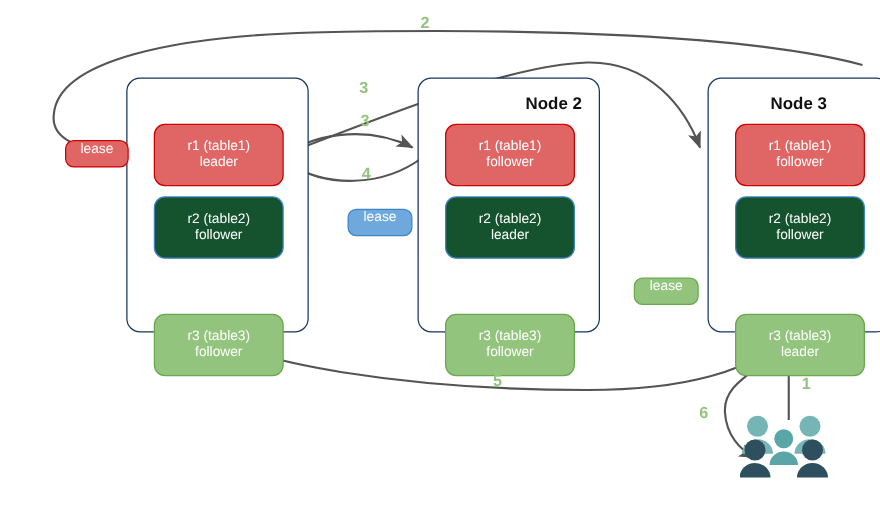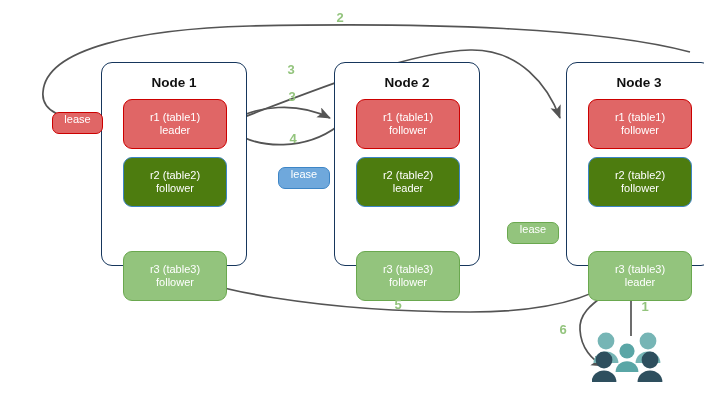--- a/index.html
+++ b/index.html
@@ -11,21 +11,21 @@
   .node-box{position:absolute;box-sizing:border-box;background:#ffffff;
             border:1.6px solid #16365c;border-radius:11px;}
   .node-title{position:absolute;width:100%;text-align:center;
               font-size:13.5px;font-weight:bold;color:#111111;}
   .replica{position:absolute;box-sizing:border-box;border-radius:9px;
            display:flex;flex-direction:column;align-items:center;
            justify-content:center;color:#ffffff;font-size:11px;line-height:13.5px;
            text-align:center;}
   .replica .ln{display:block;}
   .r-red{background:#e06666;border:1.5px solid #cc0000;}
-  .r-blue{background:#4d7c0f;border:1.5px solid #3d85c6;}
+  .r-blue{background:#14532d;border:1.5px solid #3d85c6;}
   .r-green{background:#93c47d;border:1.5px solid #6aa84f;margin-top:36px;}
 
   .lease{position:absolute;box-sizing:border-box;border-radius:7px;
          display:flex;align-items:flex-start;justify-content:center;
          color:#ffffff;font-size:11px;}
   .lease.l-red{background:#e06666;border:1.5px solid #cc0000;}
   .lease.l-blue{background:#6fa8dc;border:1.5px solid #3d85c6;}
   .lease.l-green{background:#93c47d;border:1.5px solid #6aa84f;}
 
   .step{position:absolute;color:#93c47d;font-size:13px;font-weight:bold;
@@ -53,39 +53,38 @@
     <path d="M 338,126 C 306,150 260,150 232,131" fill="none" stroke="#545454" stroke-width="1.7" marker-end="url(#ah)"></path>
 
     <path d="M 172,264 C 186,290 330,312 470,312 C 550,312 600,296 626,272" fill="none" stroke="#545454" stroke-width="1.7" marker-end="url(#ah)"></path>
 
     <path d="M 631,336 L 631,272" fill="none" stroke="#545454" stroke-width="1.7" marker-end="url(#ah)"></path>
 
     <path d="M 627,274 C 612,296 578,304 580,330 C 581,348 592,360 604,366" fill="none" stroke="#545454" stroke-width="1.7" marker-end="url(#ah)"></path>
   </svg>
 
   <div class="node-box" style="left:101px;top:62px;width:146px;height:204px;">
-    <div class="node-title" style="top:12px;">Node 1</div>
 
     <div class="replica r-red" style="left:21px;top:36px;width:104px;height:50px;">
       <span class="ln">r1 (table1)</span>
       <span class="ln">leader</span>
     </div>
 
     <div class="replica r-blue" style="left:21px;top:94px;width:104px;height:50px;">
       <span class="ln">r2 (table2)</span>
       <span class="ln">follower</span>
     </div>
 
     <div class="replica r-green" style="left:21px;top:152px;width:104px;height:50px;">
       <span class="ln">r3 (table3)</span>
       <span class="ln">follower</span>
     </div>
   </div>
 
-  <div class="node-box" style="left:334px;top:62px;width:146px;height:204px;">
+  <div class="node-box" style="left:334px;top:62px;width:146px;height:204px;padding-left:36px;">
     <div class="node-title" style="top:12px;">Node 2</div>
 
     <div class="replica r-red" style="left:21px;top:36px;width:104px;height:50px;">
       <span class="ln">r1 (table1)</span>
       <span class="ln">follower</span>
     </div>
 
     <div class="replica r-blue" style="left:21px;top:94px;width:104px;height:50px;">
       <span class="ln">r2 (table2)</span>
       <span class="ln">leader</span>

